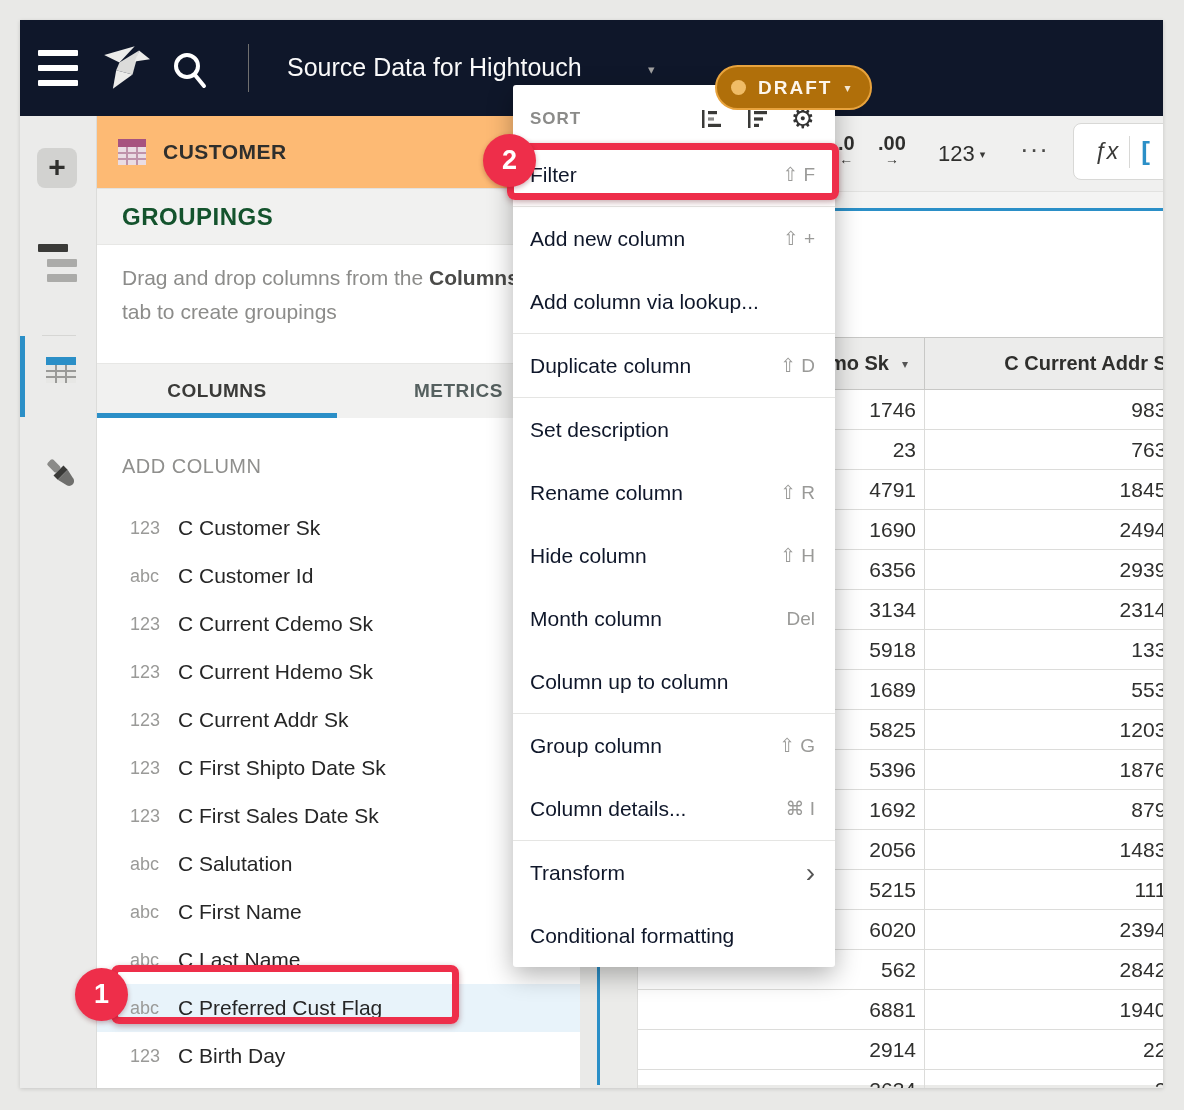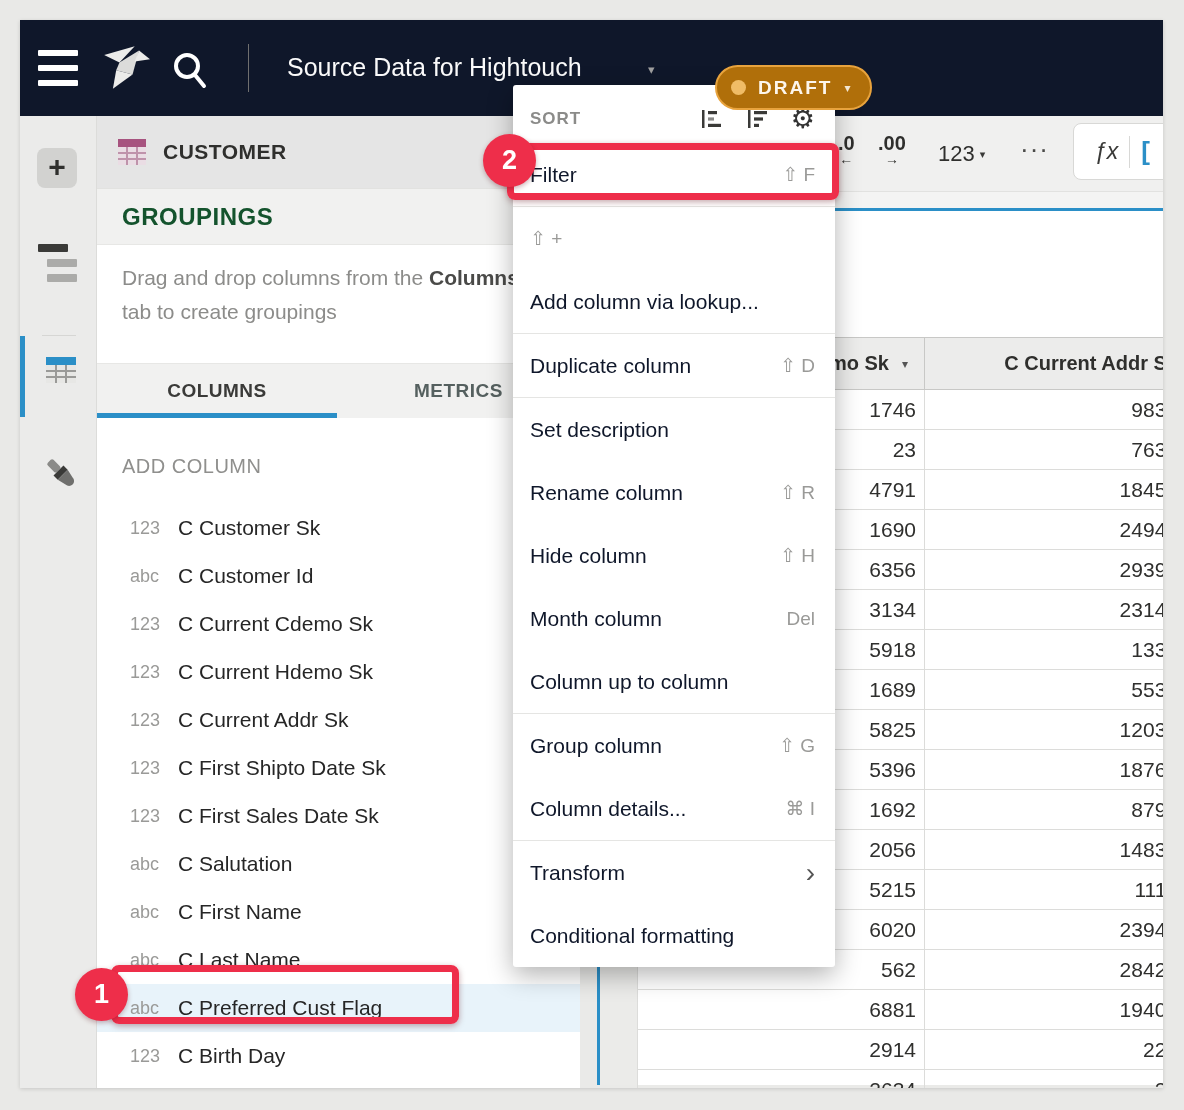--- a/index.html
+++ b/index.html
@@ -43,21 +43,21 @@
   .outline-icon i { display:block; border-radius:1px; }
   .outline-icon .l1 { width:30px; height:8px; background:#3a3a38; margin:0 0 7px 0; }
   .outline-icon .l2 { width:30px; height:8px; background:#ababa9; margin:0 0 7px 9px; }
   .rail-sep { position:absolute; left:22px; top:219px; width:34px; height:1px; background:#d6d6d4; }
   .rail-active-bar { position:absolute; left:0; top:220px; width:5px; height:81px; background:#2b8fc7; }
   .rail-table-icon { position:absolute; left:25px; top:238px; width:32px; height:32px; cursor:pointer; }
   .rail-brush-icon { position:absolute; left:22px; top:338px; width:40px; height:40px; cursor:pointer; }
 
   
   .panel { position:absolute; left:77px; top:96px; width:483px; height:972px; background:#fff; z-index:5; }
-  .panel-header { height:73px; background:#e5e5e5; border-bottom:1px solid #e2e2e0; display:flex; align-items:center; padding-left:20px; gap:16px; }
+  .panel-header { height:73px; background:#fdba74; border-bottom:1px solid #e2e2e0; display:flex; align-items:center; padding-left:20px; gap:16px; }
   .panel-title { font-size:21px; font-weight:bold; letter-spacing:.5px; color:#2f2f2d; }
   .groupings-bar { height:56px; background:#f1f1f0; border-bottom:1px solid #e7e7e5; display:flex; align-items:center; padding-left:25px; }
   .groupings-label { font-size:24px; font-weight:bold; letter-spacing:.5px; color:#14532d; }
   .dragdrop { height:118px; padding:16px 0 0 25px; font-size:21px; line-height:34px; color:#8c8c8a; white-space:nowrap; overflow:hidden; }
   .dragdrop b { color:#4a4a48; }
   .tabbar { height:55px; background:#f1f1f0; border-top:1px solid #e7e7e5; display:flex; position:relative; }
   .tab { width:240px; display:flex; align-items:center; justify-content:center; font-size:19px; font-weight:bold; letter-spacing:.5px; color:#3a3a38; cursor:pointer; }
   .tab.inactive { color:#55605f; width:243px; }
   .tab-underline { position:absolute; left:0; bottom:0; width:240px; height:5px; background:#2b8fc7; }
   .addcol-label { padding:37px 0 0 25px; font-size:20px; letter-spacing:.5px; color:#8f8f8d; }
@@ -385,20 +385,21 @@
         <span class="gear">⚙</span>
       </span>
     </div>
     <div id="menu-body">
         <div class="menu-item">
           <span class="label">Filter</span>
           <span class="shortcut">⇧ F</span>
         </div>
         <div class="menu-sep"></div>
         <div class="menu-item">
+          <span class="label">Add new column</span>
           <span class="shortcut">⇧ +</span>
         </div>
         <div class="menu-item">
           <span class="label">Add column via lookup...</span>
         </div>
         <div class="menu-sep"></div>
         <div class="menu-item">
           <span class="label">Duplicate column</span>
           <span class="shortcut">⇧ D</span>
         </div>

